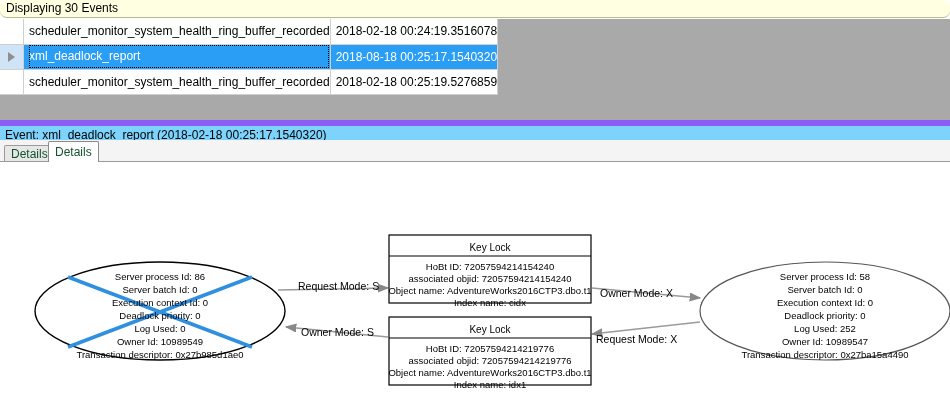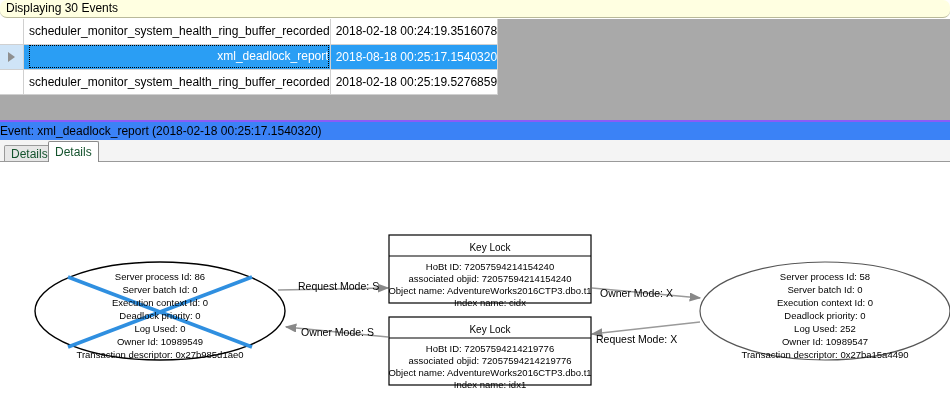--- a/index.html
+++ b/index.html
@@ -79,21 +79,20 @@
   tr.selected td.col-sel {
     background: #cfe4f7;
   }
   .cell-focus {
     display: block;
     height: 23px;
     line-height: 23px;
     outline: 1px dotted #000;
     outline-offset: -1px;
     margin-right: 1px;
-    text-align: right;
   }
   td.plain-cell span { display: block; line-height: 24px; }
   .row-arrow {
     width: 23px;
     height: 24px;
     position: relative;
   }
   .row-arrow::after {
     content: "";
     position: absolute;
@@ -103,25 +102,26 @@
     border-top: 5px solid transparent;
     border-bottom: 5px solid transparent;
   }
 
   
   .event-line {
     position: absolute;
     left: 0; top: 120px;
     width: 950px;
     height: 20px;
-    border-top: 2px solid #8b5cf6;
-    box-sizing: border-box;
-    background: #3b82f6;
+    border-top: 6px solid #8b5cf6;
+    box-sizing: border-box;
+    background: #7dd3fc;
     font-size: 12px;
     line-height: 19px;
+    padding-left: 5px;
     white-space: nowrap;
   }
 
   
   .tabstrip {
     position: absolute;
     left: 0; top: 140px;
     width: 950px;
     height: 22px;
     background: #f4f4f4;

